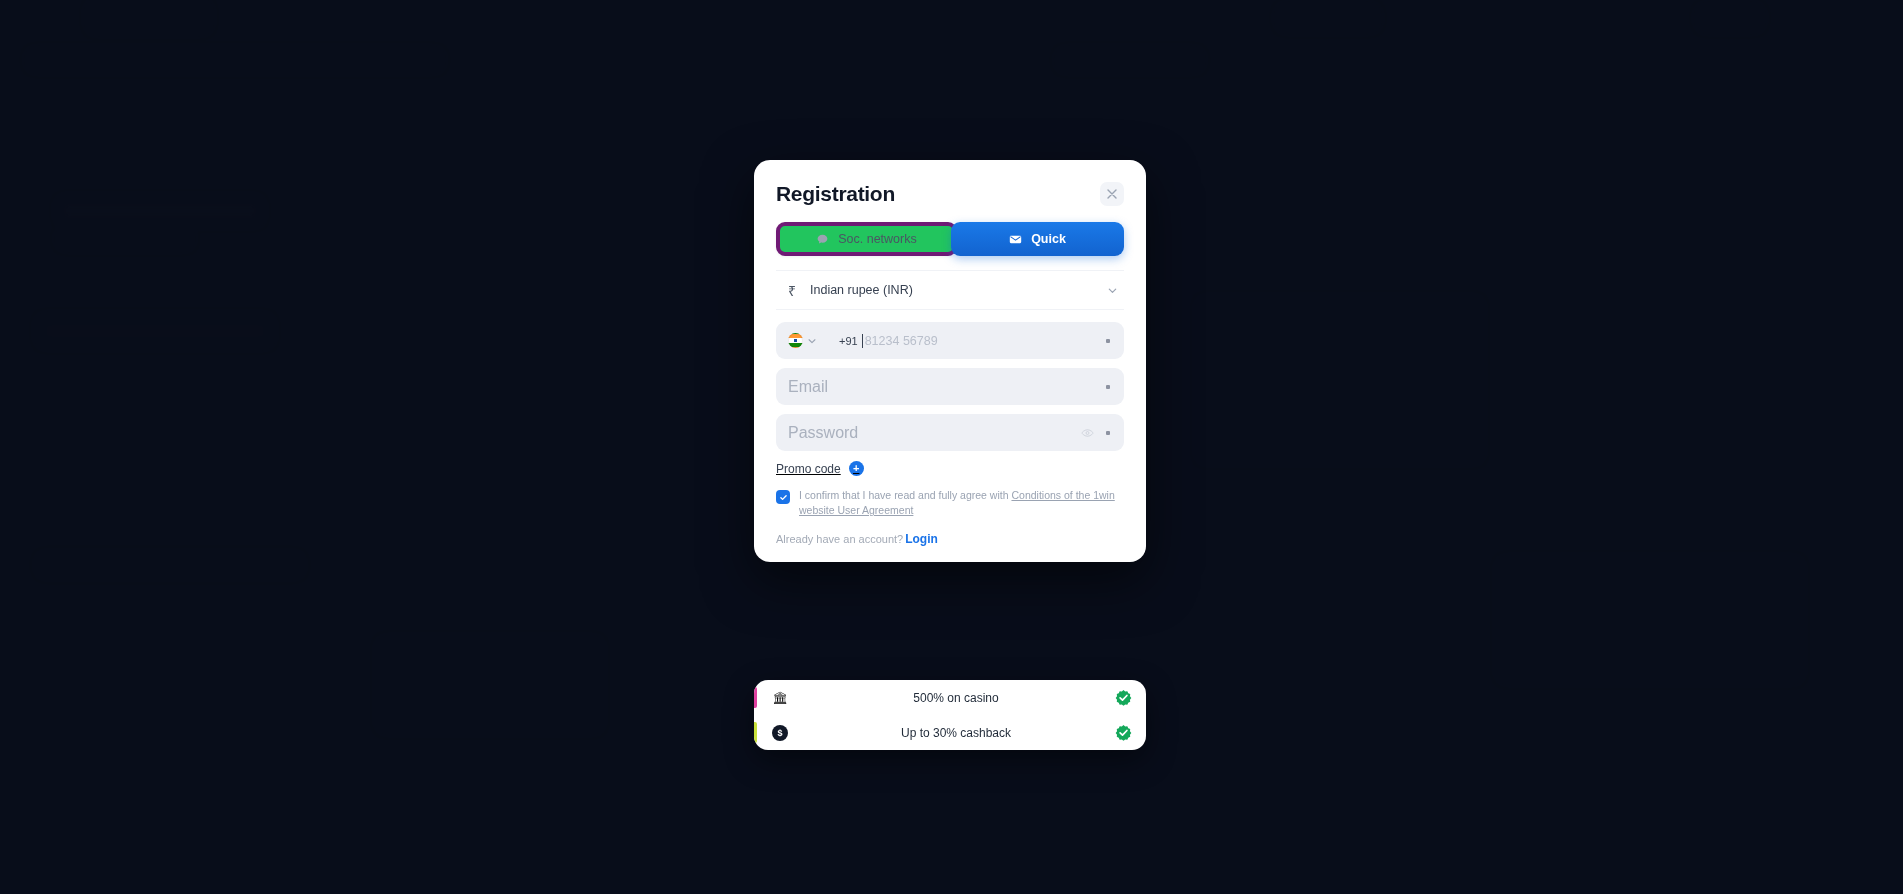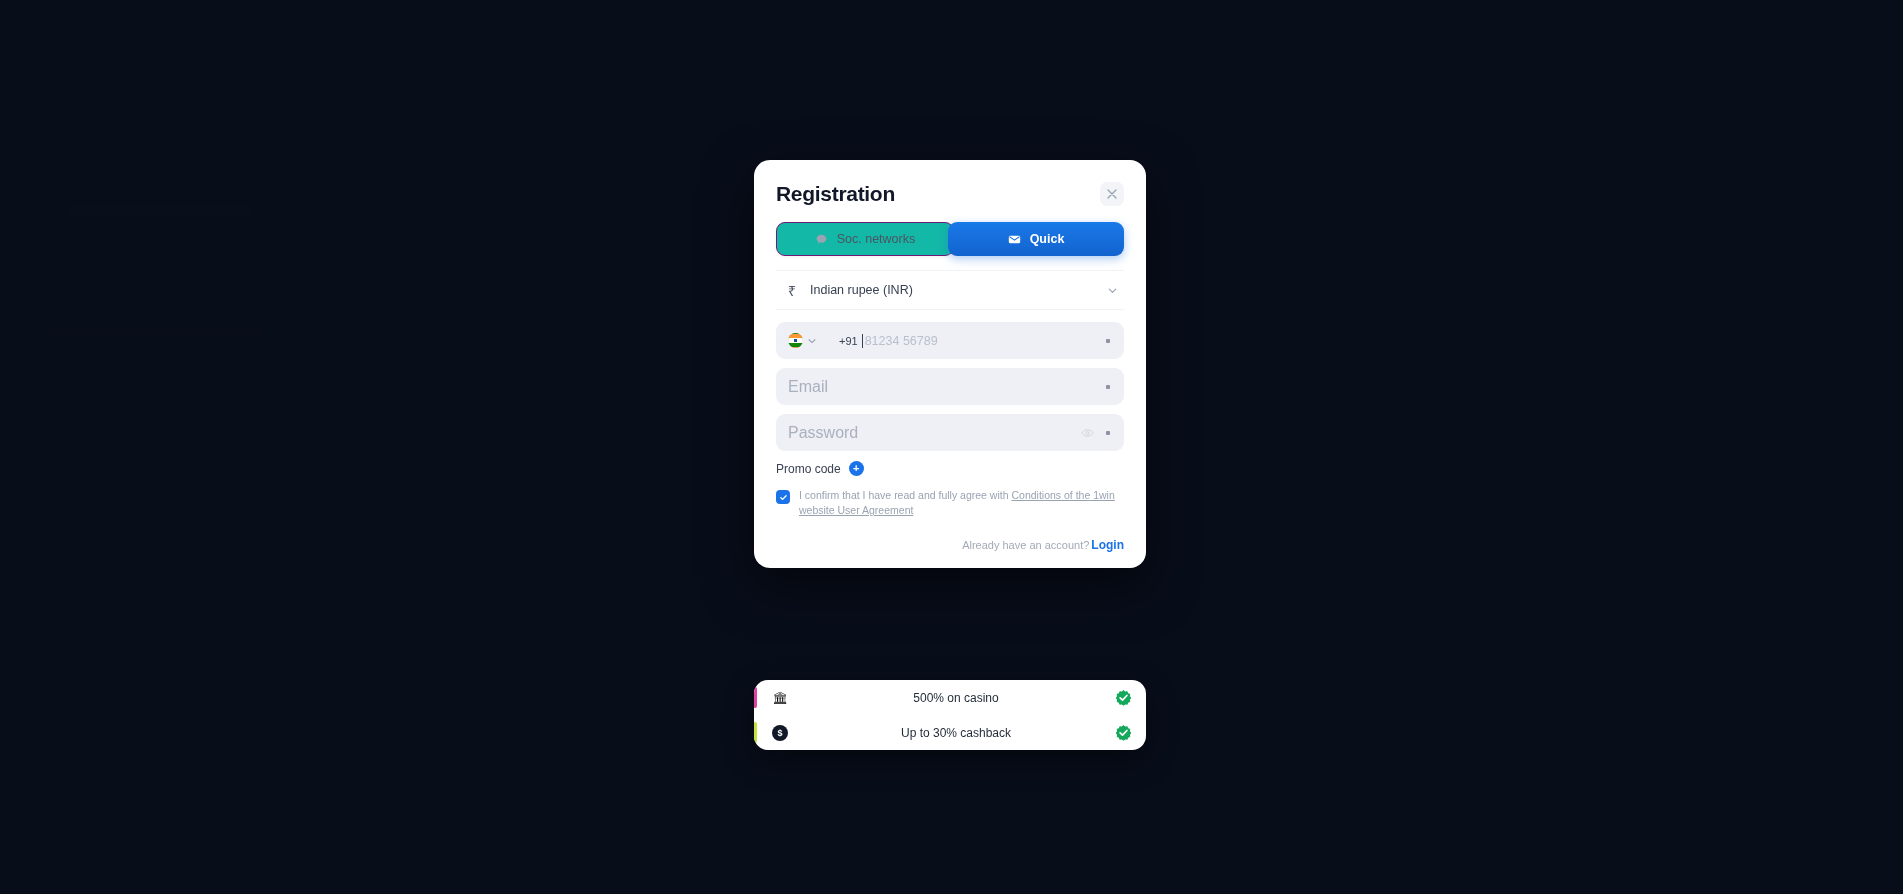--- a/index.html
+++ b/index.html
@@ -71,23 +71,23 @@
   .tab {
     flex:1;
     height:34px;
     display:flex; align-items:center; justify-content:center;
     gap:9px;
     font-size:12.5px;
     cursor:pointer;
     border-radius:9px;
   }
   .tab.inactive {
-    background:#14b8a6;
+    background:#22c55e;
     color:#4b5563;
-    border:1px solid #701a75;
+    border:4px solid #701a75;
     box-shadow:0 1px 3px rgba(16,24,40,.06);
     text-align:right;
   }
   .tab.active {
     background:linear-gradient(180deg,#1a79e8 0%,#1263cf 100%);
     color:#ffffff;
     font-weight:bold;
     box-shadow:0 3px 10px rgba(21,105,216,.35);
     margin-left:-6px;
     z-index:2;
@@ -153,20 +153,21 @@
     position:absolute; right:30px; top:50%;
     transform:translateY(-50%);
     color:#c3c8d2; display:flex; align-items:center;
   }
 
   
   .promo {
     display:flex; align-items:center; gap:8px;
     margin:10px 0 12px 0;
     cursor:pointer;
+    text-decoration:underline;
   }
   .promo-label { font-size:12px; color:#374151; }
   .promo-plus {
     width:15px; height:15px; border-radius:50%;
     background:#1a73e8;
     display:flex; align-items:center; justify-content:center;
     color:#fff; font-size:11px; line-height:1;
     font-weight:bold;
   }
 
@@ -197,22 +198,22 @@
     border:none;
     border-radius:9px;
     background:linear-gradient(180deg,#8fdcae 0%,#7ccb9b 100%);
     color:#ffffff;
     font-size:13.5px; font-weight:bold;
     font-family:"Liberation Sans", sans-serif;
     cursor:pointer;
     letter-spacing:.2px;
   }
   .login-line {
-    text-align:right;
-    margin-top:20px;
+    text-align:left;
+    margin-top:14px;
     font-size:11px;
     color:#a3aab6;
   }
   .login-line a {
     color:#1a73e8; font-weight:bold;
     text-decoration:none; font-size:12px;
     margin-left:2px;
   }
 
   

